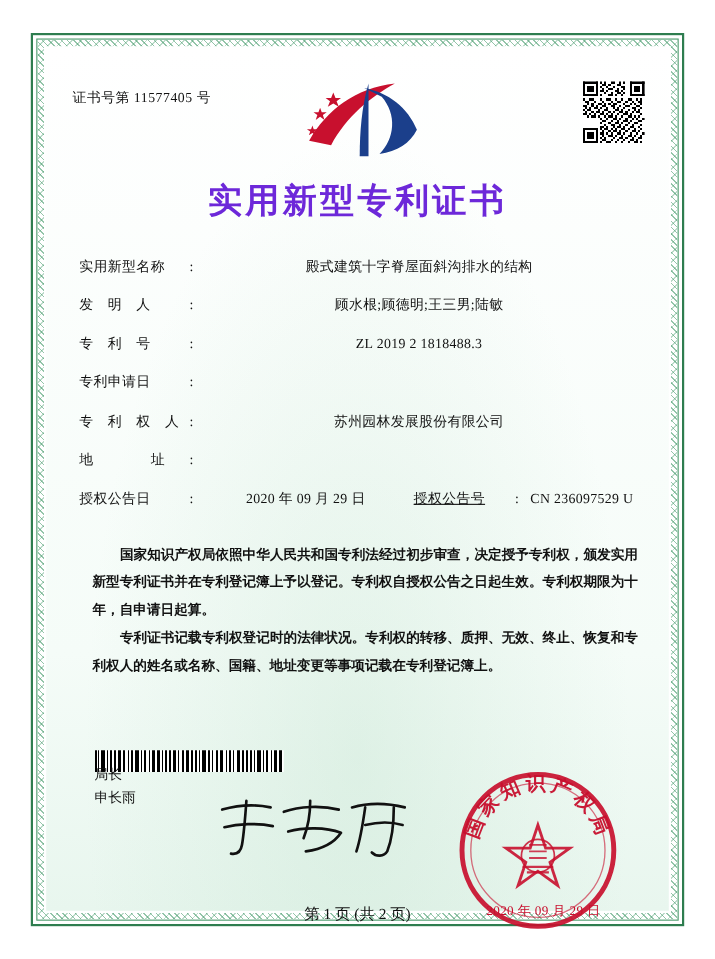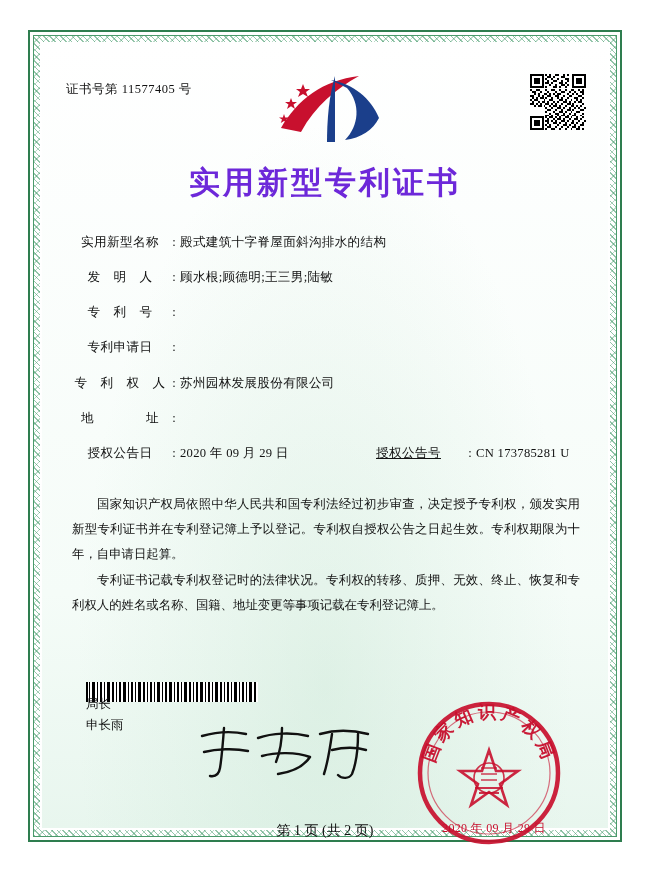--- a/index.html
+++ b/index.html
@@ -127,30 +127,30 @@
     display: flex;
     align-items: baseline;
     margin-bottom: 17.5px;
     line-height: 1.4;
   }
   .field-label {
     width: 96px;
     flex: none;
     white-space: pre;
     letter-spacing: 0.4px;
-    text-align: center;
   }
   .field-sep {
     width: 12px;
     flex: none;
     text-align: center;
   }
   .field-value {
     flex: 1 1 auto;
     letter-spacing: 0.3px;
+    text-align: center;
   }
   .field-value-inline {
     flex: none;
     width: 196px;
   }
   .field-label2 {
     width: 88px;
     flex: none;
     white-space: pre;
     letter-spacing: 0.4px;
@@ -160,22 +160,23 @@
   .paragraphs {
     position: absolute;
     left: 30px; top: 448px;
     width: 508px;
     font-size: 12.4px;
     line-height: 2.0;
     color: #111;
     text-align: justify;
   }
   .paragraphs p {
-    margin: 0 0 2px 0;
+    margin: 0 0 2px 12px;
     text-indent: 25px;
+    font-weight: bold;
   }
 
   .barcode {
     position: absolute;
     left: 44px; top: 638px;
     width: 172px; height: 20px;
   }
 
   .sign-block {
     position: absolute;
@@ -473,20 +474,21 @@
 
       <div class="field-row">
         <span class="field-label">发　明　人</span>
         <span class="field-sep">:</span>
         <span class="field-value">顾水根;顾德明;王三男;陆敏</span>
       </div>
 
       <div class="field-row">
         <span class="field-label">专　利　号</span>
         <span class="field-sep">:</span>
+        <span class="field-value">ZL 2019 2 1818488.3</span>
       </div>
 
       <div class="field-row">
         <span class="field-label">专利申请日</span>
         <span class="field-sep">:</span>
       </div>
 
       <div class="field-row">
         <span class="field-label">专　利　权　人</span>
         <span class="field-sep">:</span>
@@ -497,21 +499,21 @@
         <span class="field-label">地　　　　址</span>
         <span class="field-sep">:</span>
       </div>
 
       <div class="field-row">
         <span class="field-label">授权公告日</span>
         <span class="field-sep">:</span>
         <span class="field-value field-value-inline">2020 年 09 月 29 日</span>
         <span class="field-label2">授权公告号</span>
         <span class="field-sep">:</span>
-        <span class="field-value">CN 173785281 U</span>
+        <span class="field-value">CN 236097529 U</span>
       </div>
 
     </div>
 
     <div class="paragraphs">
       <p>国家知识产权局依照中华人民共和国专利法经过初步审查，决定授予专利权，颁发实用新型专利证书并在专利登记簿上予以登记。专利权自授权公告之日起生效。专利权期限为十年，自申请日起算。</p>
       <p>专利证书记载专利权登记时的法律状况。专利权的转移、质押、无效、终止、恢复和专利权人的姓名或名称、国籍、地址变更等事项记载在专利登记簿上。</p>
     </div>
 
     <div class="barcode">

